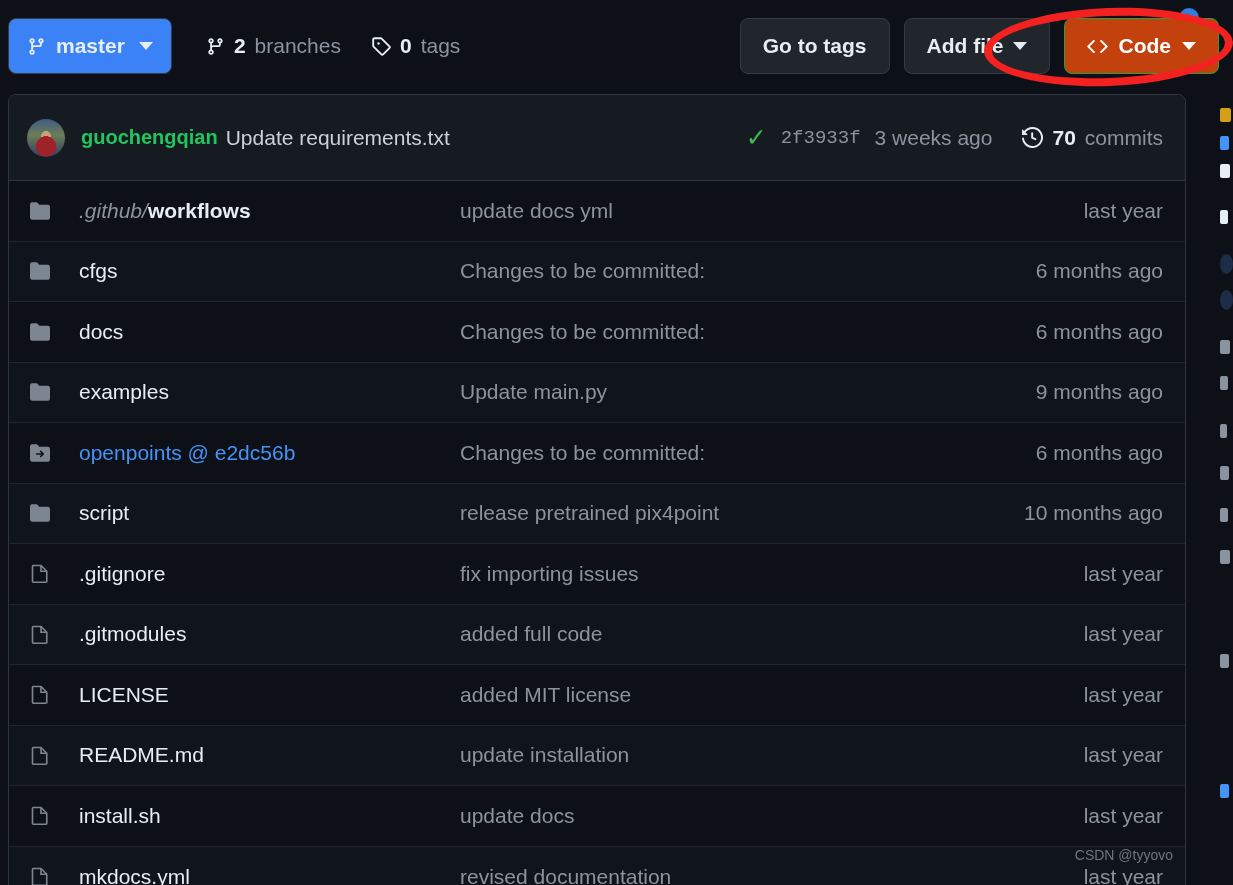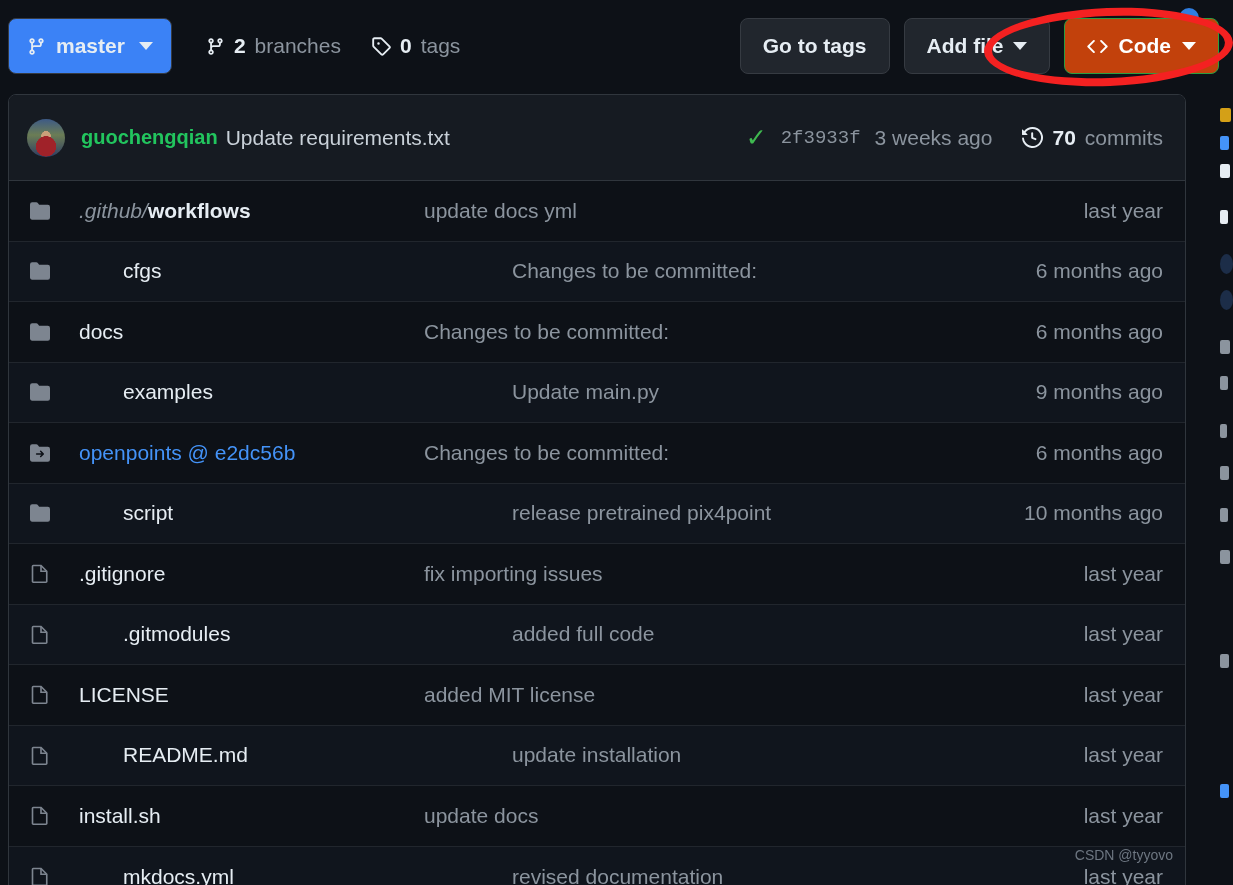--- a/index.html
+++ b/index.html
@@ -203,21 +203,21 @@
   .commit-count b { color: #e6edf3; font-weight: bold; }
 
   .row {
     display: flex;
     align-items: center;
     height: 60.5px;
     padding: 0 22px 0 18px;
     border-bottom: 1px solid #21262d;
     background: #0d1117;
   }
-  .row.alt { background: #10151d; gap: 44px; }
+  .row.alt { background: #10151d; }
   .row:last-child { border-bottom: none; }
 
   .row-icon {
     flex: 0 0 26px;
     width: 26px;
     height: 22px;
     margin-right: 26px;
     display: flex;
     align-items: center;
     justify-content: center;
@@ -235,20 +235,21 @@
   .row-name .dim { color: #8b949e; font-style: italic; }
   .row-name .strong { font-weight: bold; color: #e6edf3; }
 
   .row-msg {
     flex: 1 1 auto;
     font-size: 21px;
     color: #8b949e;
     cursor: pointer;
     white-space: nowrap;
     overflow: hidden;
+    margin-left: 36px;
   }
 
   .row-age {
     flex: 0 0 auto;
     font-size: 21px;
     color: #8b949e;
     text-align: right;
     white-space: nowrap;
   }
 

